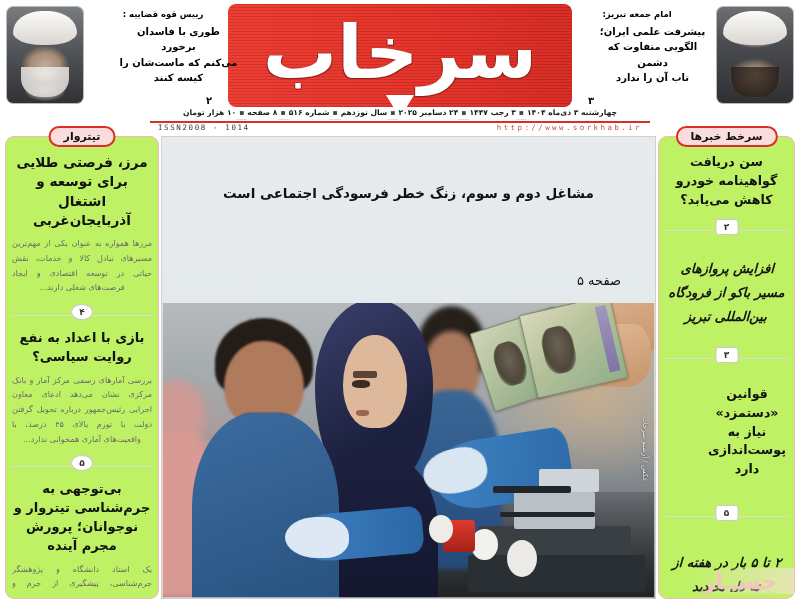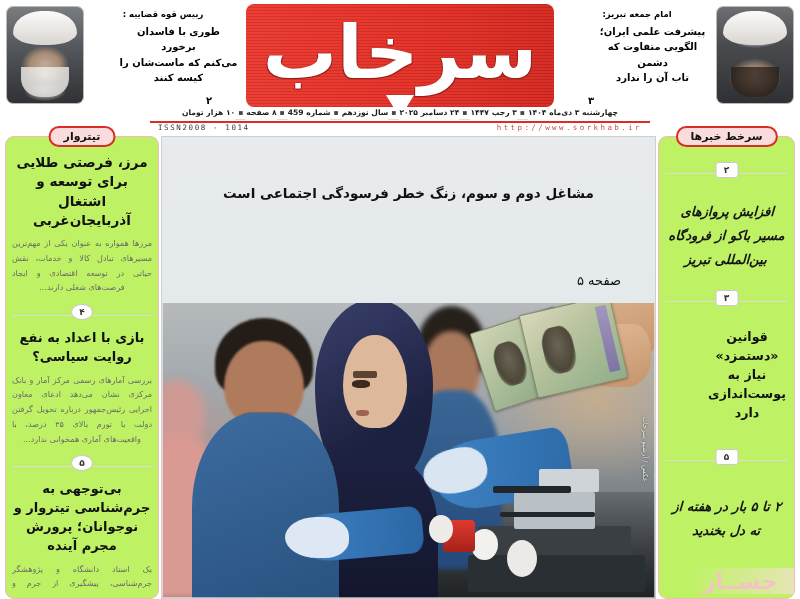--- a/index.html
+++ b/index.html
@@ -44,21 +44,21 @@
   .quote{position:absolute;top:8px;width:150px;text-align:center;color:#000;}
   .quote-right{right:88px;}
   .quote-left{left:88px;}
   .quote .kicker{font-size:8.5px;font-weight:bold;line-height:1.5;margin-bottom:3px;}
   .quote .qline{font-size:10px;font-weight:bold;line-height:1.55;letter-spacing:-.2px;margin-left:31px;}
   .quote .pg{font-size:10px;font-weight:bold;margin-top:9px;}
   .quote-right .pg{text-align:left;padding-left:26px;}
   .quote-left .pg{text-align:right;padding-right:26px;}
 
   
-  .logo-wrap{position:absolute;left:50%;transform:translateX(-50%);top:4px;width:308px;height:103px;}
+  .logo-wrap{position:absolute;left:50%;transform:translateX(-50%);top:4px;width:344px;height:103px;}
   .logo-box{position:absolute;inset:0;border-radius:8px;overflow:hidden;
     background:
       repeating-linear-gradient(180deg, rgba(0,0,0,.13) 0 1px, rgba(255,255,255,0) 1px 3px),
       linear-gradient(90deg,#ef3e33,#e8352c 55%,#d92d25);}
   .logo-notch{position:absolute;left:50%;transform:translateX(-50%);bottom:-11px;
     width:26px;height:22px;background:#fff;border:1px solid #cfcfcf;border-top:none;
     clip-path:polygon(0 0,100% 0,50% 100%);}
   .logo-text{position:absolute;inset:0;display:flex;align-items:center;justify-content:center;
     font-family:"DejaVu Sans","Liberation Sans",sans-serif;
     font-size:74px;font-weight:bold;color:#fff;letter-spacing:-2px;
@@ -246,36 +246,39 @@
       <div class="pg">۲</div>
     </div>
 
     <div class="portrait portrait-left">
       <div class="ph face-b"></div>
       <div class="turban turban-white"></div>
       <div class="beard beard-white"></div>
     </div>
 
     <div class="infoline">
-      <span>چهارشنبه ۳ دی‌ماه ۱۴۰۴</span><span class="sep">▪</span><span>۳ رجب ۱۴۴۷</span><span class="sep">▪</span><span>۲۴ دسامبر ۲۰۲۵</span><span class="sep">▪</span><span>سال نوزدهم</span><span class="sep">▪</span><span>شماره 459</span><span class="sep">▪</span><span>۸ صفحه</span><span class="sep">▪</span><span>۱۰ هزار تومان</span>
+      <span>چهارشنبه ۳ دی‌ماه ۱۴۰۴</span><span class="sep">▪</span><span>۳ رجب ۱۴۴۷</span><span class="sep">▪</span><span>۲۴ دسامبر ۲۰۲۵</span><span class="sep">▪</span><span>سال نوزدهم</span><span class="sep">▪</span><span>شماره ۵۱۶</span><span class="sep">▪</span><span>۸ صفحه</span><span class="sep">▪</span><span>۱۰ هزار تومان</span>
     </div>
 
     <div class="redrule"></div>
     <div class="webline">
       <div class="url">http://www.sorkhab.ir</div>
       <div class="issn">ISSN2008 - 1014</div>
     </div>
   </div>
 
   <div class="body">
 
     <div class="col col-right">
       <div class="badge">سرخط خبرها</div>
       <div class="colinner">
 
+        <div>
+          <div class="hl right">سن دریافت گواهینامه خودرو کاهش می‌یابد؟</div>
+        </div>
         <div class="sep">
           <div class="num">۲</div>
         </div>
 
         <div style="margin-top:16px;">
           <div class="nastaliq">افزایش پروازهای مسیر باکو از فرودگاه بین‌المللی تبریز</div>
         </div>
         <div class="sep" style="margin-top:18px;">
           <div class="num">۳</div>
         </div>

